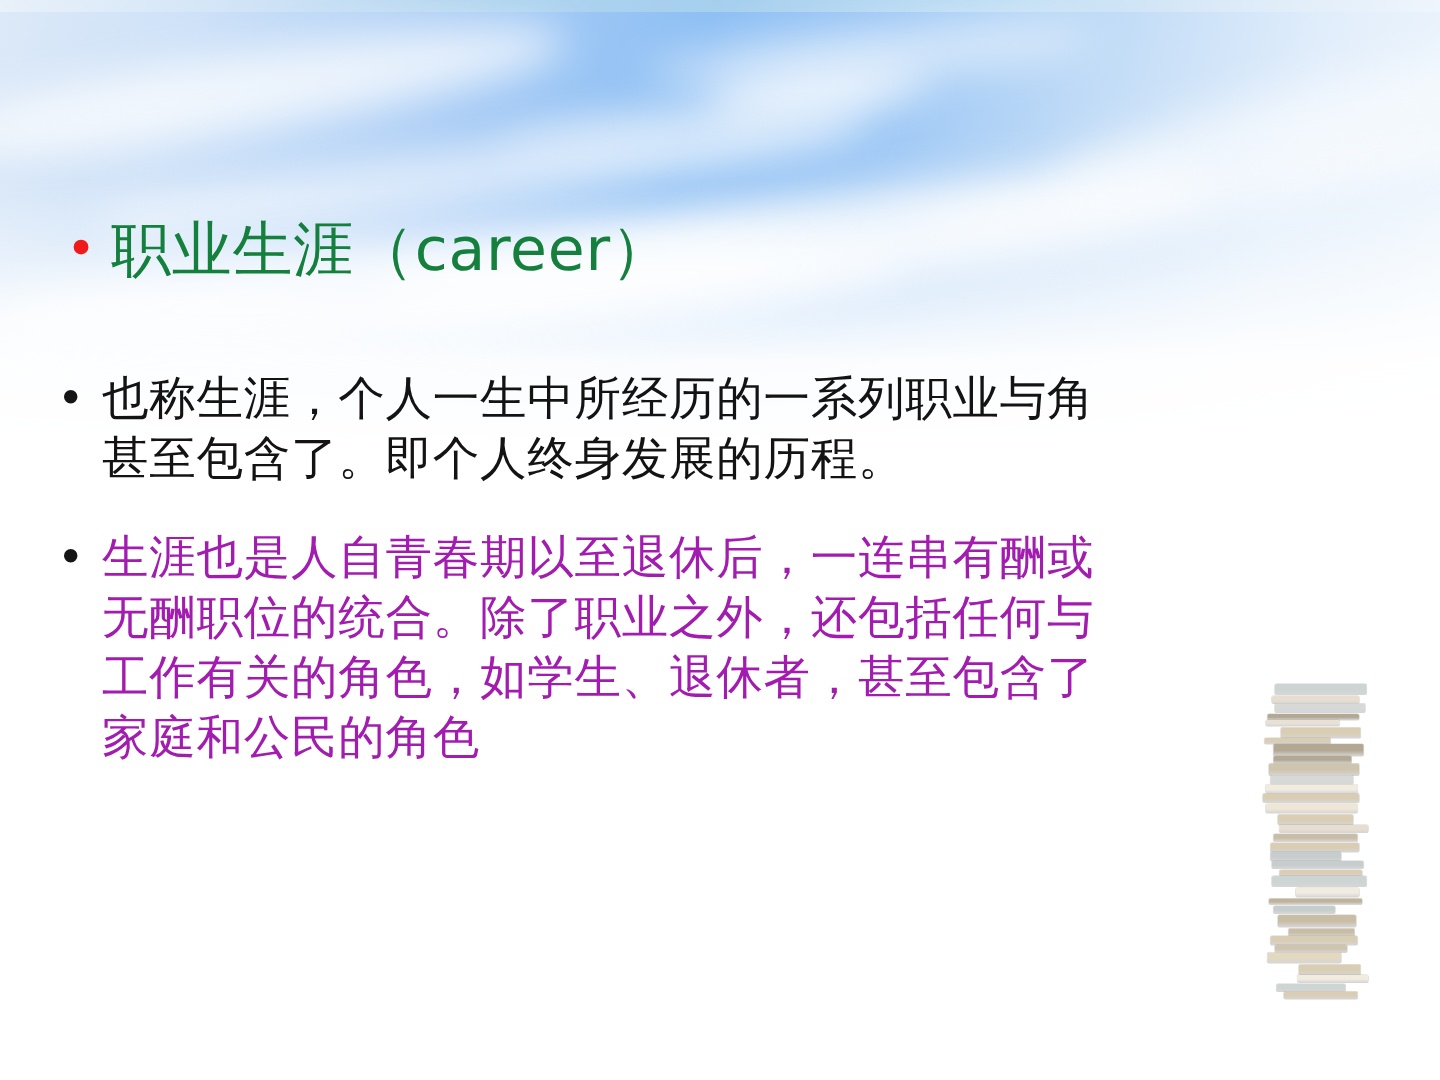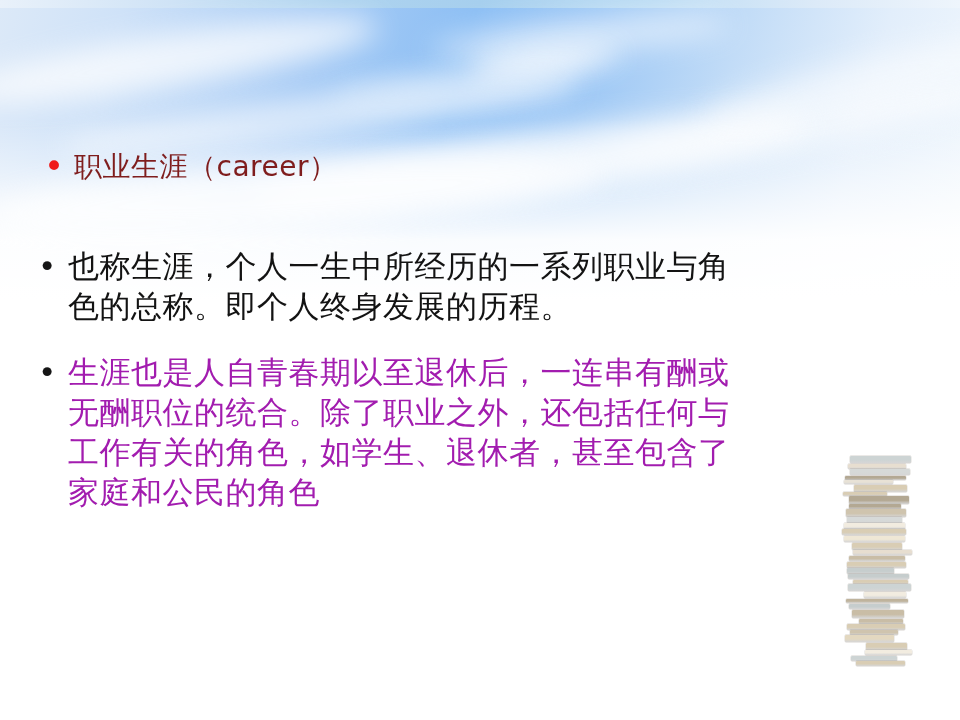--- a/index.html
+++ b/index.html
@@ -98,22 +98,22 @@
   }
 
   
   #row-title {
     left: 44px;
     top: 146px;
     width: 860px;
   }
   #row-title .bullet-dot { color: #ef1b1b; font-size: 34px; }
   #row-title .bullet-text {
-    color: #7f1d1d;
-    font-size: 28px;
+    color: #15803d;
+    font-size: 40px;
     line-height: 42px;
   }
 
   
   #row-def {
     left: 38px;
     top: 246px;
     width: 840px;
   }
   #row-def .bullet-dot { color: #151515; }
@@ -163,21 +163,21 @@
   <div class="content">
 
     <div class="bullet-row" id="row-title">
       <span class="bullet-dot">•</span>
       <span class="bullet-text">职业生涯（career）</span>
     </div>
 
     <div class="bullet-row" id="row-def">
       <span class="bullet-dot">•</span>
       <span class="bullet-text">也称生涯，个人一生中所经历的一系列职业与角
-色的总称。即个人终身发展的历程。</span>
+甚至包含了。即个人终身发展的历程。</span>
     </div>
 
     <div class="bullet-row" id="row-scope">
       <span class="bullet-dot">•</span>
       <span class="bullet-text">生涯也是人自青春期以至退休后，一连串有酬或
 无酬职位的统合。除了职业之外，还包括任何与
 工作有关的角色，如学生、退休者，甚至包含了
 家庭和公民的角色</span>
     </div>
 

